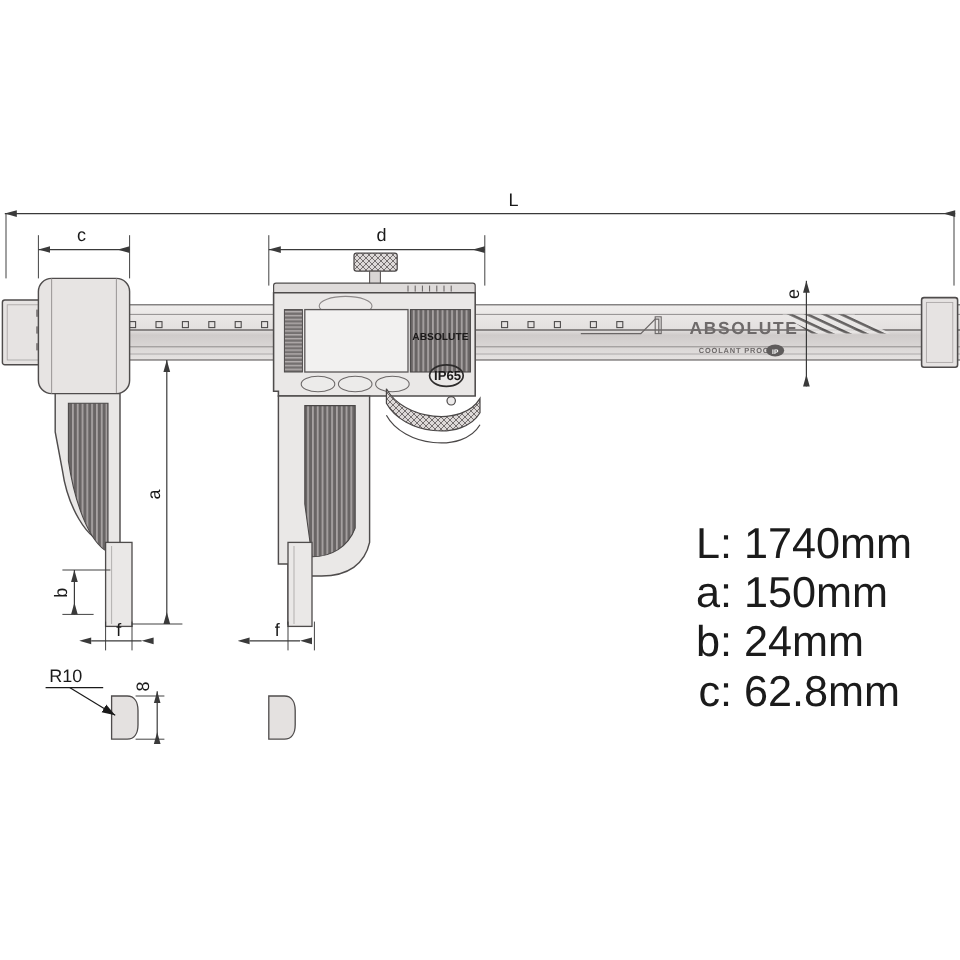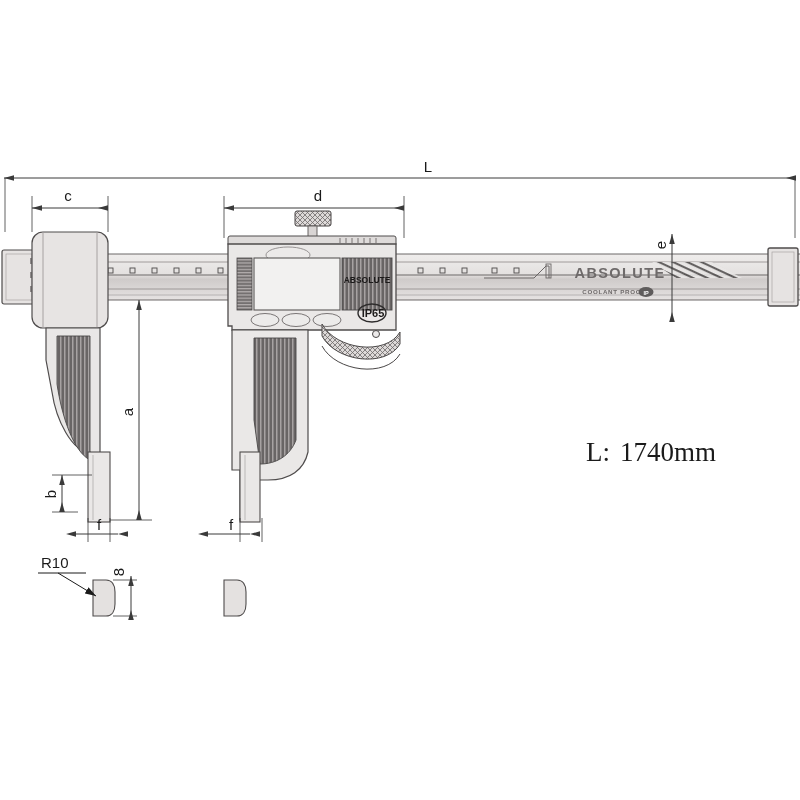--- a/index.html
+++ b/index.html
@@ -32,22 +32,22 @@
     font-size: 15px;
     fill: #1a1a1a;
   }
   .spec-list {
     position: absolute;
     left: 578px;
     top: 432px;
     width: 220px;
   }
   .spec-row {
-    font-family: Liberation Serif, serif;
-    font-size: 27px;
+    font-family: Liberation Sans, sans-serif;
+    font-size: 36px;
     color: #1b1b1b;
     line-height: 41px;
     white-space: nowrap;
     display: block;
   }
   .spec-key {
     display: inline-block;
     width: 32px;
     text-align: right;
   }
@@ -305,15 +305,24 @@
       <line x1="113" y1="616" x2="137" y2="616" stroke="#3a3a3a" stroke-width="0.8"></line>
       <text class="dimtext" x="124" y="572" text-anchor="middle" transform="rotate(-90 124 572)">8</text>
     </g>
 
   </svg>
 
   <div class="spec-list">
     <span class="spec-row">
       <span class="spec-key">L:</span><span class="spec-val">1740mm</span>
     </span>
+    <span class="spec-row">
+      <span class="spec-key">a:</span><span class="spec-val">150mm</span>
+    </span>
+    <span class="spec-row">
+      <span class="spec-key">b:</span><span class="spec-val">24mm</span>
+    </span>
+    <span class="spec-row">
+      <span class="spec-key">c:</span><span class="spec-val">62.8mm</span>
+    </span>
   </div>
 
 </div>
 
 </body></html>

